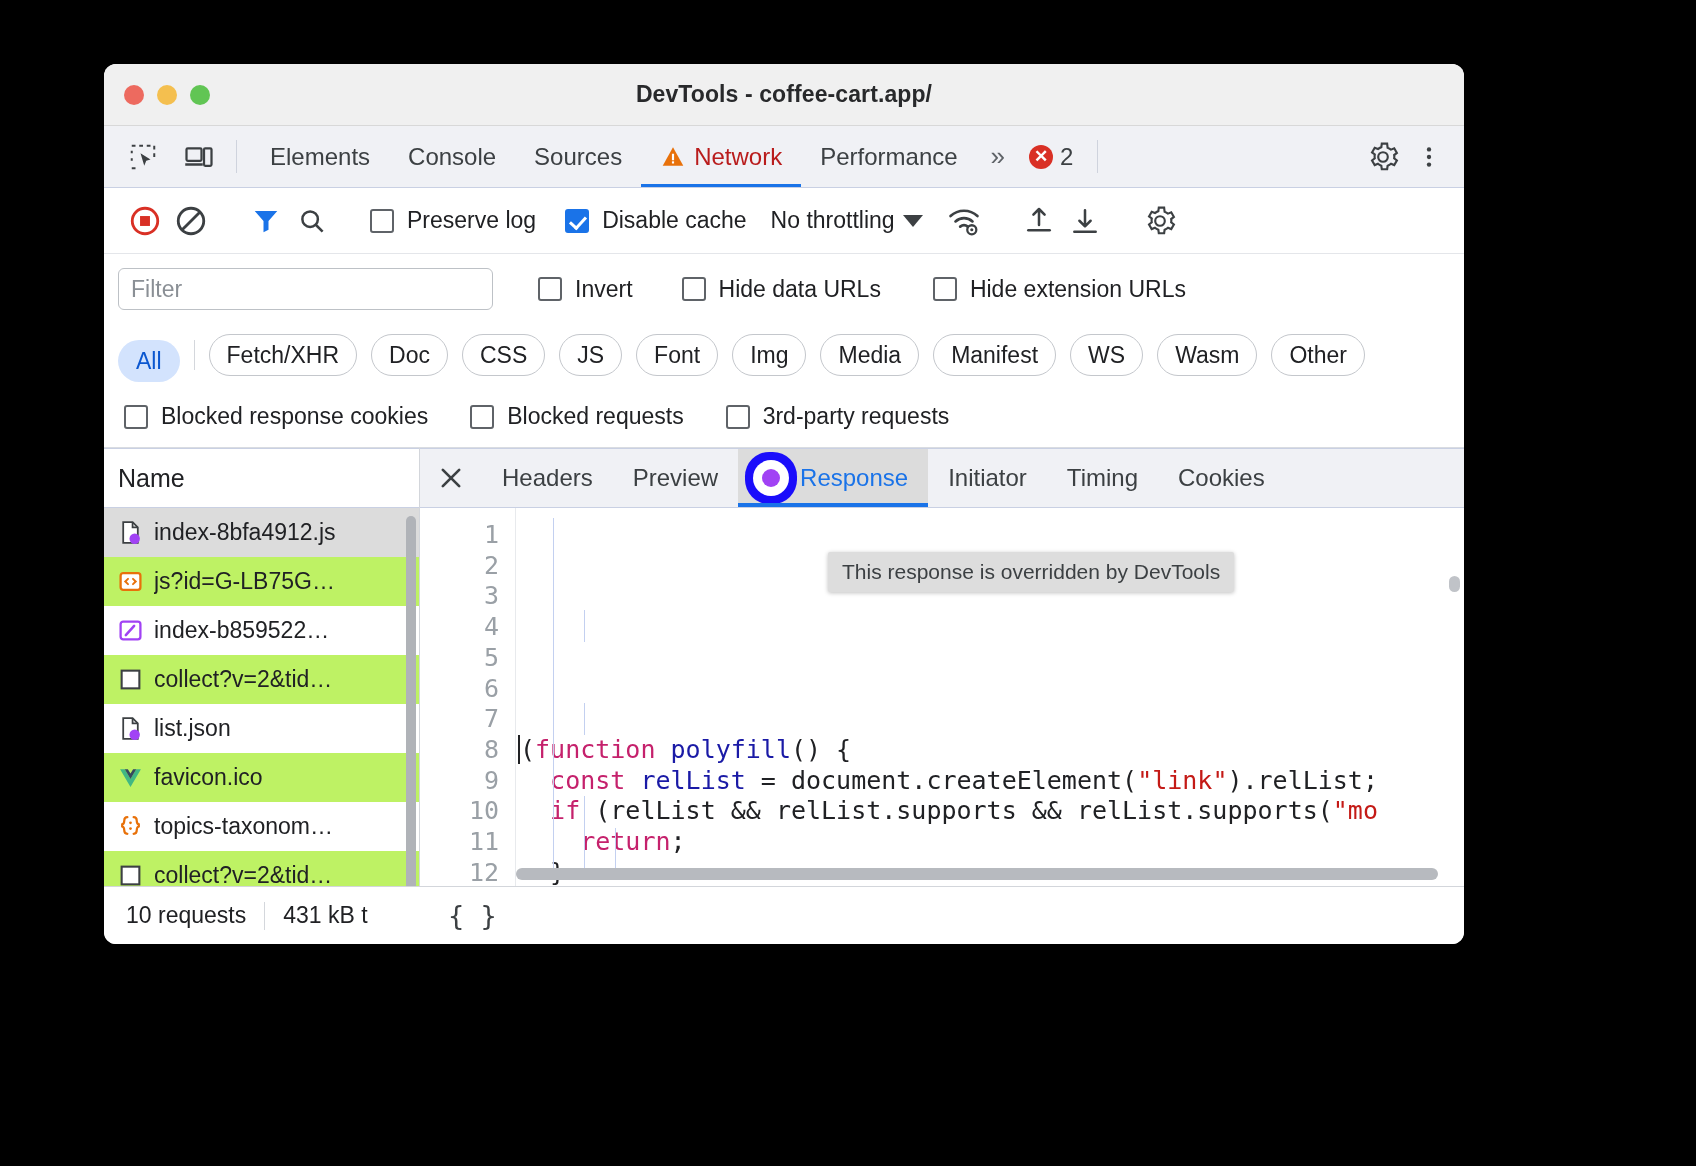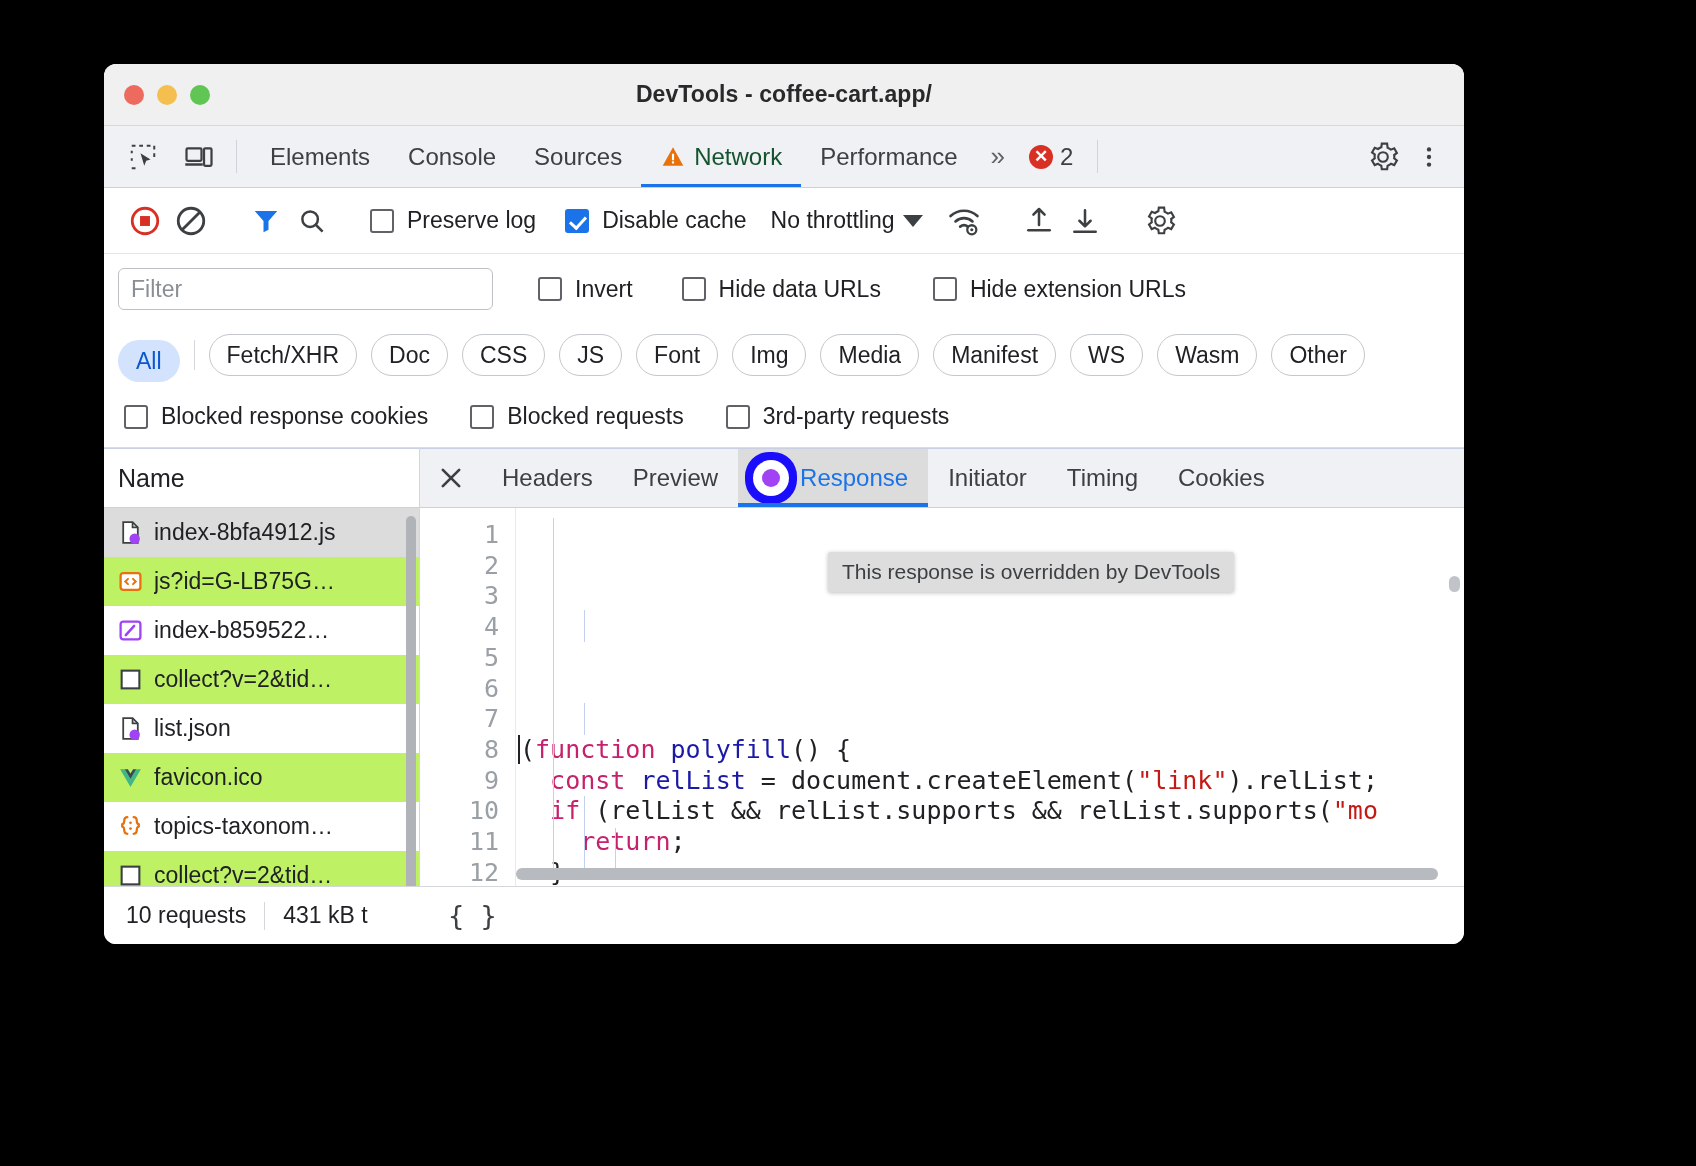--- a/index.html
+++ b/index.html
@@ -59,21 +59,21 @@
 
   .panel-tabs { display: flex; align-items: stretch; }
   .ptab {
     display: flex; align-items: center; gap: 8px;
     padding: 0 19px;
     font-size: 24px; color: #3c4043;
     cursor: pointer;
     position: relative;
     white-space: nowrap;
   }
-  .ptab.active { color: #14532d; }
+  .ptab.active { color: #b91c1c; }
   .ptab.active::after {
     content: ""; position: absolute; left: 0; right: 0; bottom: 0;
     height: 3px; background: #1a73e8;
   }
   .chev { font-size: 26px; color: #5f6368; padding: 0 14px; display: flex; align-items: center; cursor: pointer;}
   .errbox { display: flex; align-items: center; gap: 7px; padding: 0 10px; cursor: pointer; }
   .err-circle {
     width: 24px; height: 24px; border-radius: 50%;
     background: #d93025; color: #fff;
     font-size: 17px; font-weight: bold;

